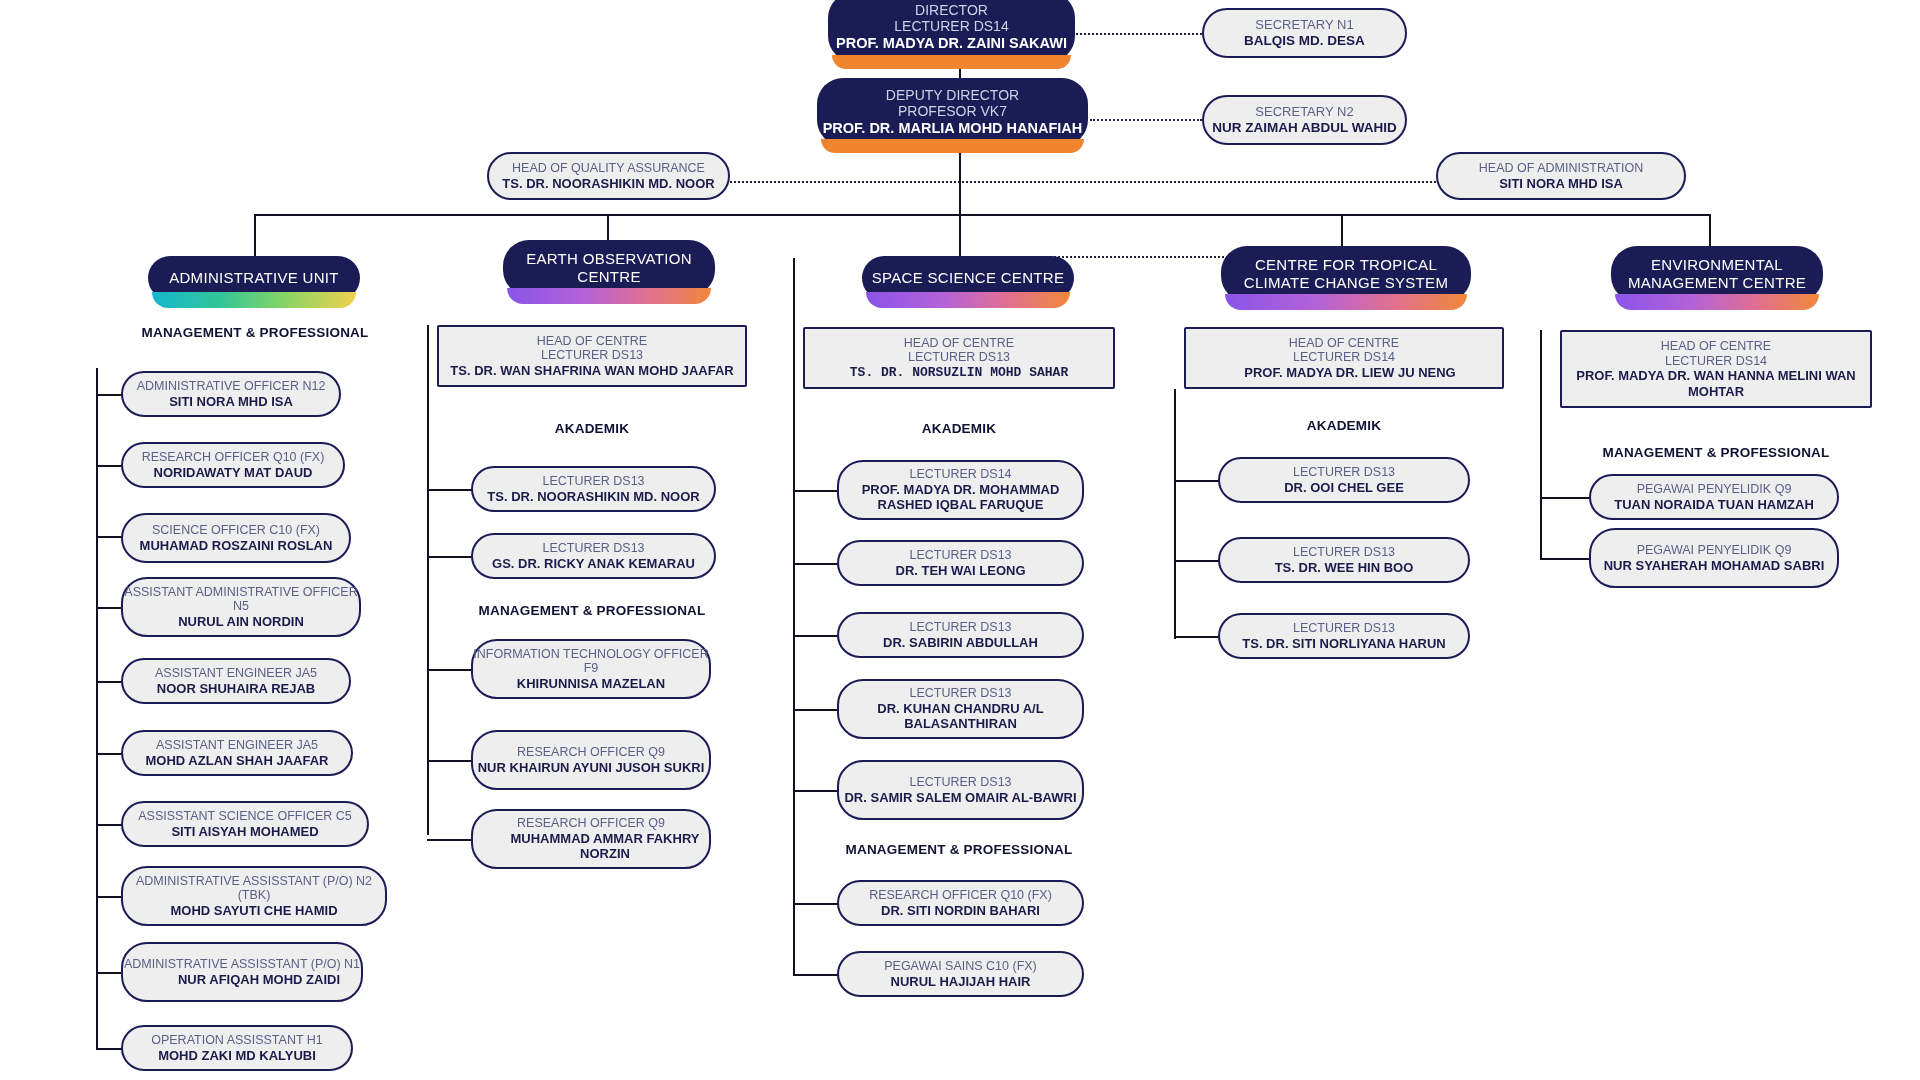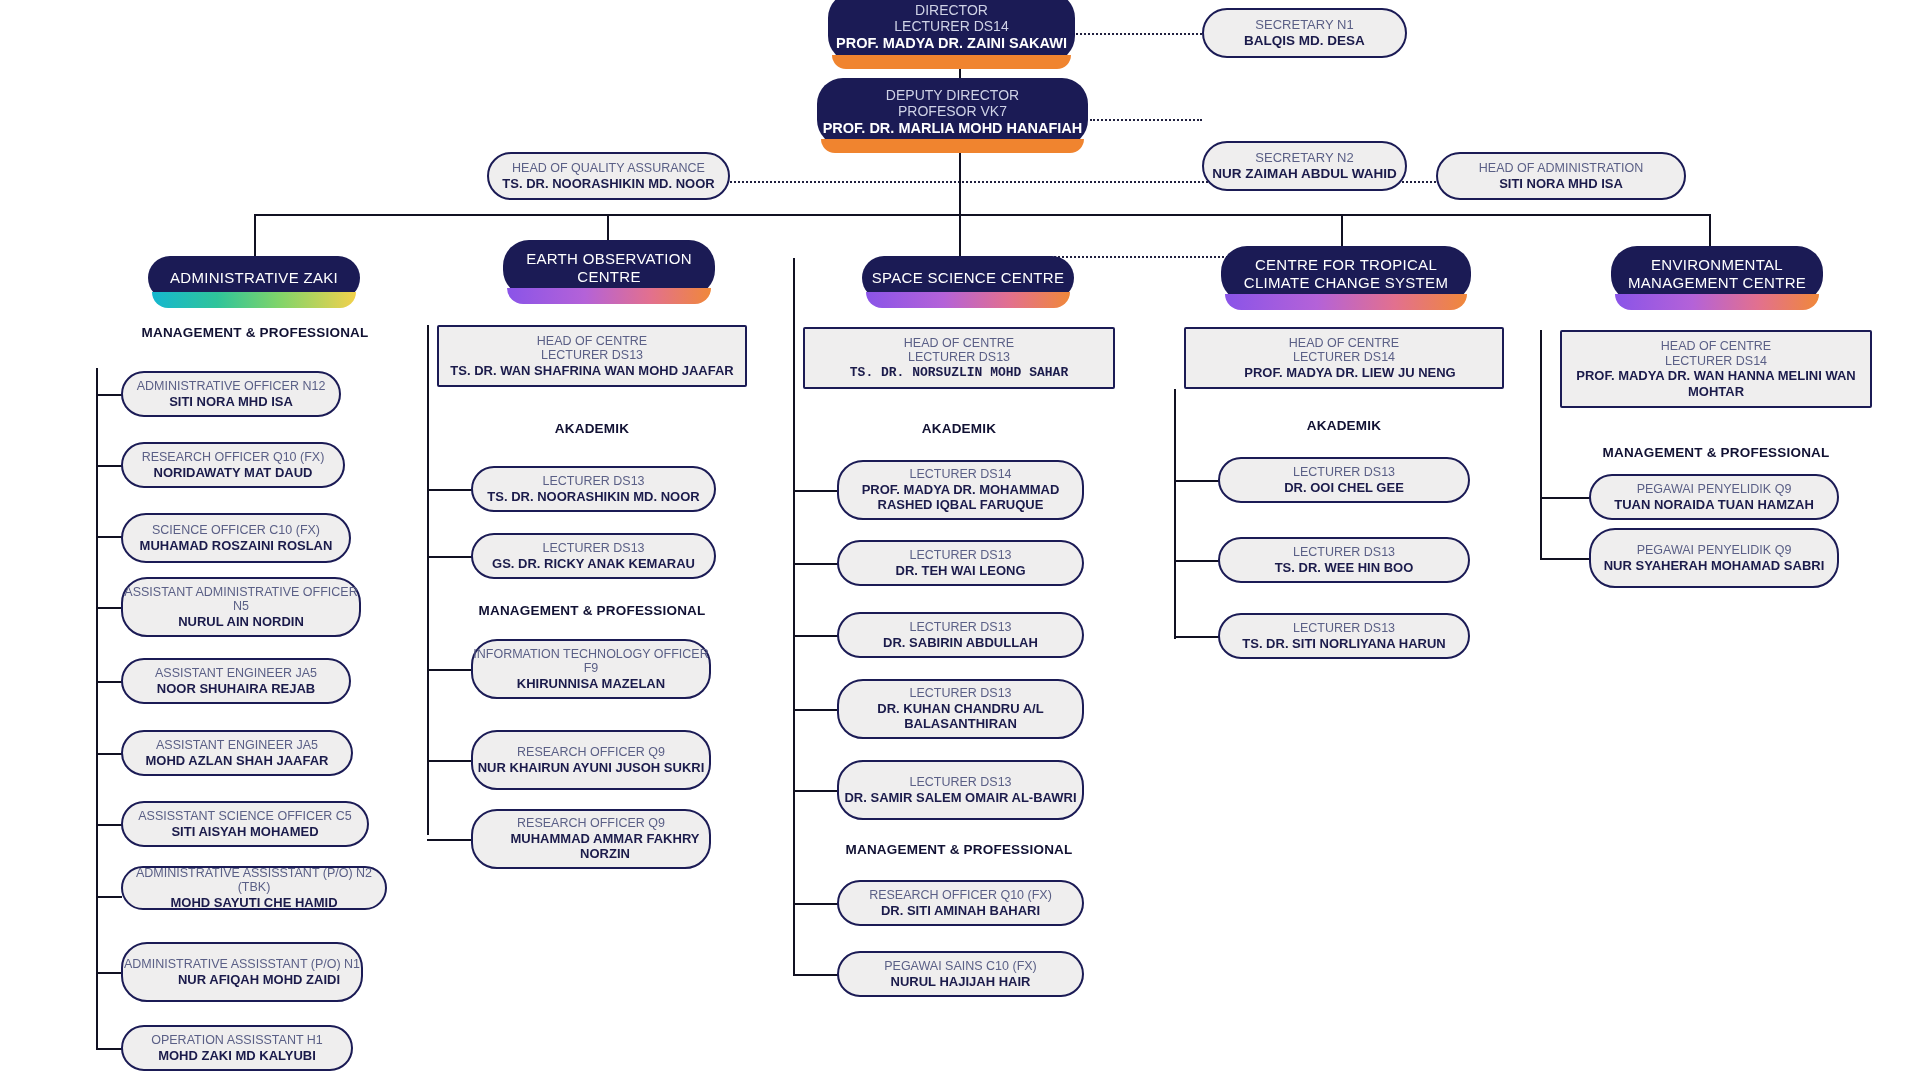--- a/index.html
+++ b/index.html
@@ -130,37 +130,37 @@
     <div class="role">DEPUTY DIRECTOR</div>
     <div class="role">PROFESOR VK7</div>
     <div class="pname" style="font-size:14.5px;">PROF. DR. MARLIA MOHD HANAFIAH</div>
   </div>
 
   <div class="node pill" style="left:1202px; top:8px; width:205px; height:50px; font-size:13px;">
     <div class="role">SECRETARY N1</div>
     <div class="pname" style="font-size:13.5px;">BALQIS MD. DESA</div>
   </div>
 
-  <div class="node pill" style="left:1202px; top:95px; width:205px; height:50px; font-size:13px;margin-top:46px;">
+  <div class="node pill" style="left:1202px; top:95px; width:205px; height:50px; font-size:13px;">
     <div class="role">SECRETARY N2</div>
     <div class="pname" style="font-size:13.5px;">NUR ZAIMAH ABDUL WAHID</div>
   </div>
 
   <div class="node pill" style="left:487px; top:152px; width:243px; height:48px; font-size:12.5px;">
     <div class="role">HEAD OF QUALITY ASSURANCE</div>
     <div class="pname" style="font-size:13px;">TS. DR. NOORASHIKIN  MD. NOOR</div>
   </div>
 
   <div class="node pill" style="left:1436px; top:152px; width:250px; height:48px; font-size:12.5px;">
     <div class="role">HEAD OF ADMINISTRATION</div>
     <div class="pname" style="font-size:13px;">SITI NORA MHD ISA</div>
   </div>
 
   <div class="dept g-admin" style="left:148px; top:256px; width:212px; height:44px;">
-    <span>ADMINISTRATIVE ZAKI</span>
+    <span>ADMINISTRATIVE UNIT</span>
   </div>
   <div class="caption" style="left:120px; top:325px; width:270px;">MANAGEMENT &amp; PROFESSIONAL</div>
 
   <div class="ln v" style="left:96px; top:368px; height:682px;"></div>
 
   <div class="ln h" style="left:96px; top:394px; width:26px;"></div>
   <div class="node pill" style="left:121px; top:371px; width:220px; height:46px; font-size:12.5px;">
     <div class="role">ADMINISTRATIVE OFFICER N12</div>
     <div class="pname" style="font-size:13px;">SITI NORA MHD ISA</div>
   </div>
@@ -195,21 +195,21 @@
     <div class="pname" style="font-size:13px;">MOHD AZLAN SHAH JAAFAR</div>
   </div>
 
   <div class="ln h" style="left:96px; top:824px; width:26px;"></div>
   <div class="node pill" style="left:121px; top:801px; width:248px; height:46px; font-size:12.5px;">
     <div class="role">ASSISSTANT SCIENCE OFFICER C5</div>
     <div class="pname" style="font-size:13px;">SITI AISYAH MOHAMED</div>
   </div>
 
   <div class="ln h" style="left:96px; top:896px; width:26px;"></div>
-  <div class="node pill" style="left:121px; top:866px; width:266px; height:44px; font-size:12.5px;align-items:center;">
+  <div class="node pill" style="left:121px; top:866px; width:266px; height:60px; font-size:12.5px;align-items:center;">
     <div class="role">ADMINISTRATIVE ASSISSTANT (P/O) N2 (TBK)</div>
     <div class="pname" style="font-size:13px;">MOHD SAYUTI CHE HAMID</div>
   </div>
 
   <div class="ln h" style="left:96px; top:972px; width:26px;"></div>
   <div class="node pill" style="left:121px; top:942px; width:242px; height:60px; font-size:12.5px;">
     <div class="role">ADMINISTRATIVE ASSISSTANT (P/O) N1</div>
     <div class="pname" style="font-size:13px;margin-left:34px;">NUR AFIQAH MOHD ZAIDI</div>
   </div>
 
@@ -303,21 +303,21 @@
   <div class="node pill" style="left:837px; top:760px; width:247px; height:60px; font-size:12.5px;">
     <div class="role">LECTURER DS13</div>
     <div class="pname" style="font-size:13px;">DR. SAMIR SALEM OMAIR AL-BAWRI</div>
   </div>
 
   <div class="caption" style="left:803px; top:842px; width:312px;">MANAGEMENT &amp; PROFESSIONAL</div>
 
   <div class="ln h" style="left:793px; top:903px; width:45px;"></div>
   <div class="node pill" style="left:837px; top:880px; width:247px; height:46px; font-size:12.5px;">
     <div class="role">RESEARCH OFFICER Q10 (FX)</div>
-    <div class="pname" style="font-size:13px;">DR. SITI AMINAH BAHARI</div>
+    <div class="pname" style="font-size:13px;">DR. SITI NORDIN BAHARI</div>
   </div>
 
   <div class="ln h" style="left:793px; top:974px; width:45px;"></div>
   <div class="node pill" style="left:837px; top:951px; width:247px; height:46px; font-size:12.5px;">
     <div class="role">PEGAWAI SAINS C10 (FX)</div>
     <div class="pname" style="font-size:13px;">NURUL HAJIJAH HAIR</div>
   </div>
 
   <div class="dept g-purple" style="left:1221px; top:246px; width:250px; height:56px; padding:0 6px;">
     <span>CENTRE FOR TROPICAL CLIMATE CHANGE SYSTEM</span>

